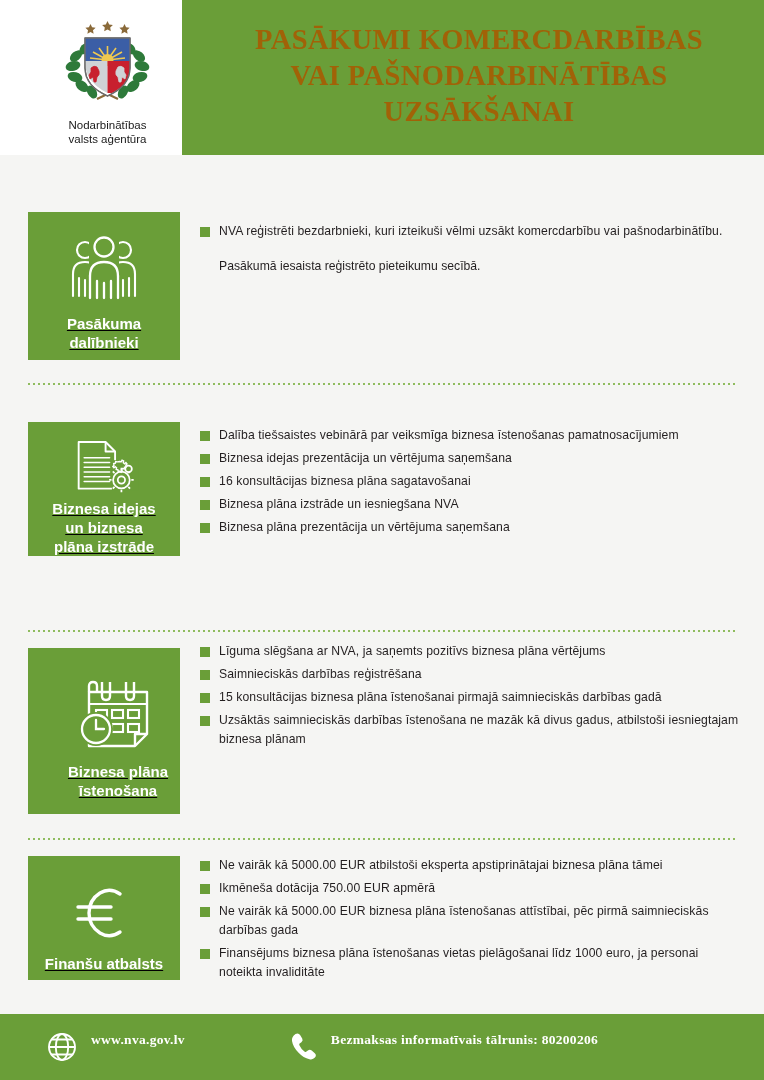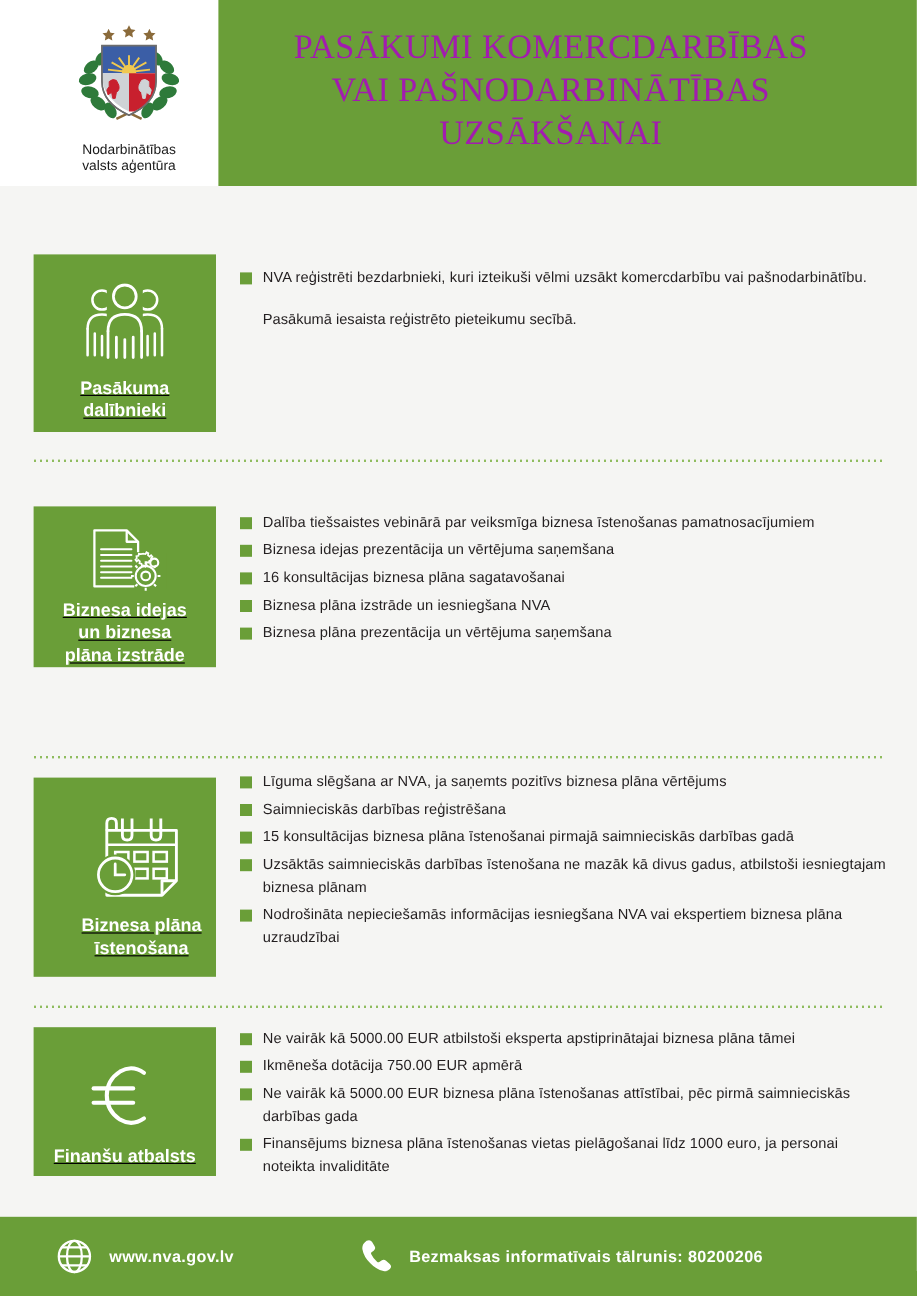--- a/index.html
+++ b/index.html
@@ -26,27 +26,27 @@
   .header-green {
     position: absolute;
     left: 182px;
     top: 0;
     width: 582px;
     height: 155px;
     background: #6a9e38;
   }
   .header-title {
     position: absolute;
-    left: 176px;
+    left: 196px;
     top: 22px;
     width: 566px;
     text-align: center;
-    color: #a21caf;
+    color: #a16207;
     font-family: "Liberation Serif", serif;
-    font-weight: normal;
+    font-weight: bold;
     font-size: 28.5px;
     line-height: 36px;
     letter-spacing: 0.4px;
   }
   .header-title span { display: block; }
 
   
   .logo-block {
     position: absolute;
     left: 40px;
@@ -146,21 +146,22 @@
     left: 0;
     top: 1014px;
     width: 764px;
     height: 66px;
     background: #6a9e38;
     display: flex;
     align-items: center;
   }
   .footer-item {
     display: flex;
-    align-items: center;
+    align-items: flex-start;
+    font-family: Liberation Serif, serif;
   }
   .footer-web { margin-left: 47px; }
   .footer-phone { margin-left: 104px; }
   .footer-text {
     color: #ffffff;
     font-weight: bold;
     font-size: 13.5px;
     margin-left: 14px;
     letter-spacing: 0.3px;
   }
@@ -362,24 +363,20 @@
       <span class="bullet-text">Saimnieciskās darbības reģistrēšana</span>
     </div>
     <div class="bullet-row">
       <span class="bullet-sq"></span>
       <span class="bullet-text">15 konsultācijas biznesa plāna īstenošanai pirmajā saimnieciskās darbības gadā</span>
     </div>
     <div class="bullet-row">
       <span class="bullet-sq"></span>
       <span class="bullet-text">Uzsāktās saimnieciskās darbības īstenošana ne mazāk kā divus gadus, atbilstoši iesniegtajam biznesa plānam</span>
     </div>
-    <div class="bullet-row">
-      <span class="bullet-sq"></span>
-      <span class="bullet-text">Nodrošināta nepieciešamās informācijas iesniegšana NVA vai ekspertiem biznesa plāna uzraudzībai</span>
-    </div>
   </div>
 </div>
 
 <div class="separator" style="top:838px;"></div>
 
 <div class="section" style="top:856px;">
   <div class="sec-card" style="height:124px;">
     <svg class="sec-icon" width="80" height="66" viewBox="0 0 80 66">
       <g fill="none" stroke="#ffffff" stroke-width="3.4" stroke-linecap="round">
         <path d="M56 14 q-10-7 -20-1 q-11 7 -11 20 q0 13 11 20 q10 6 20-1"></path>

